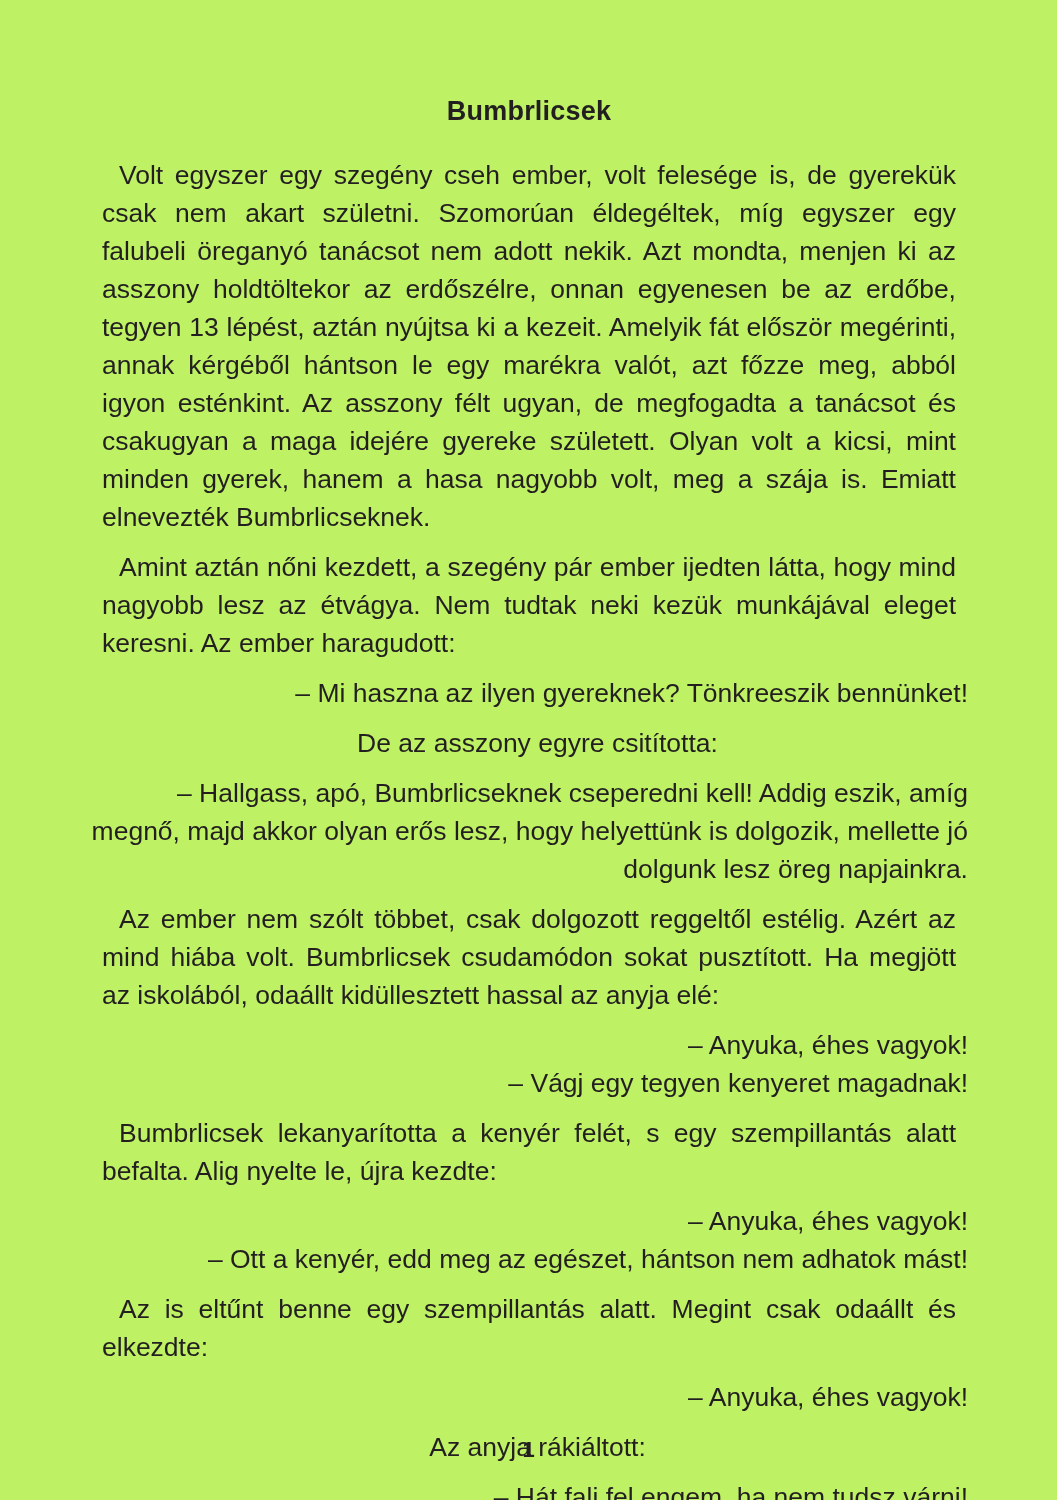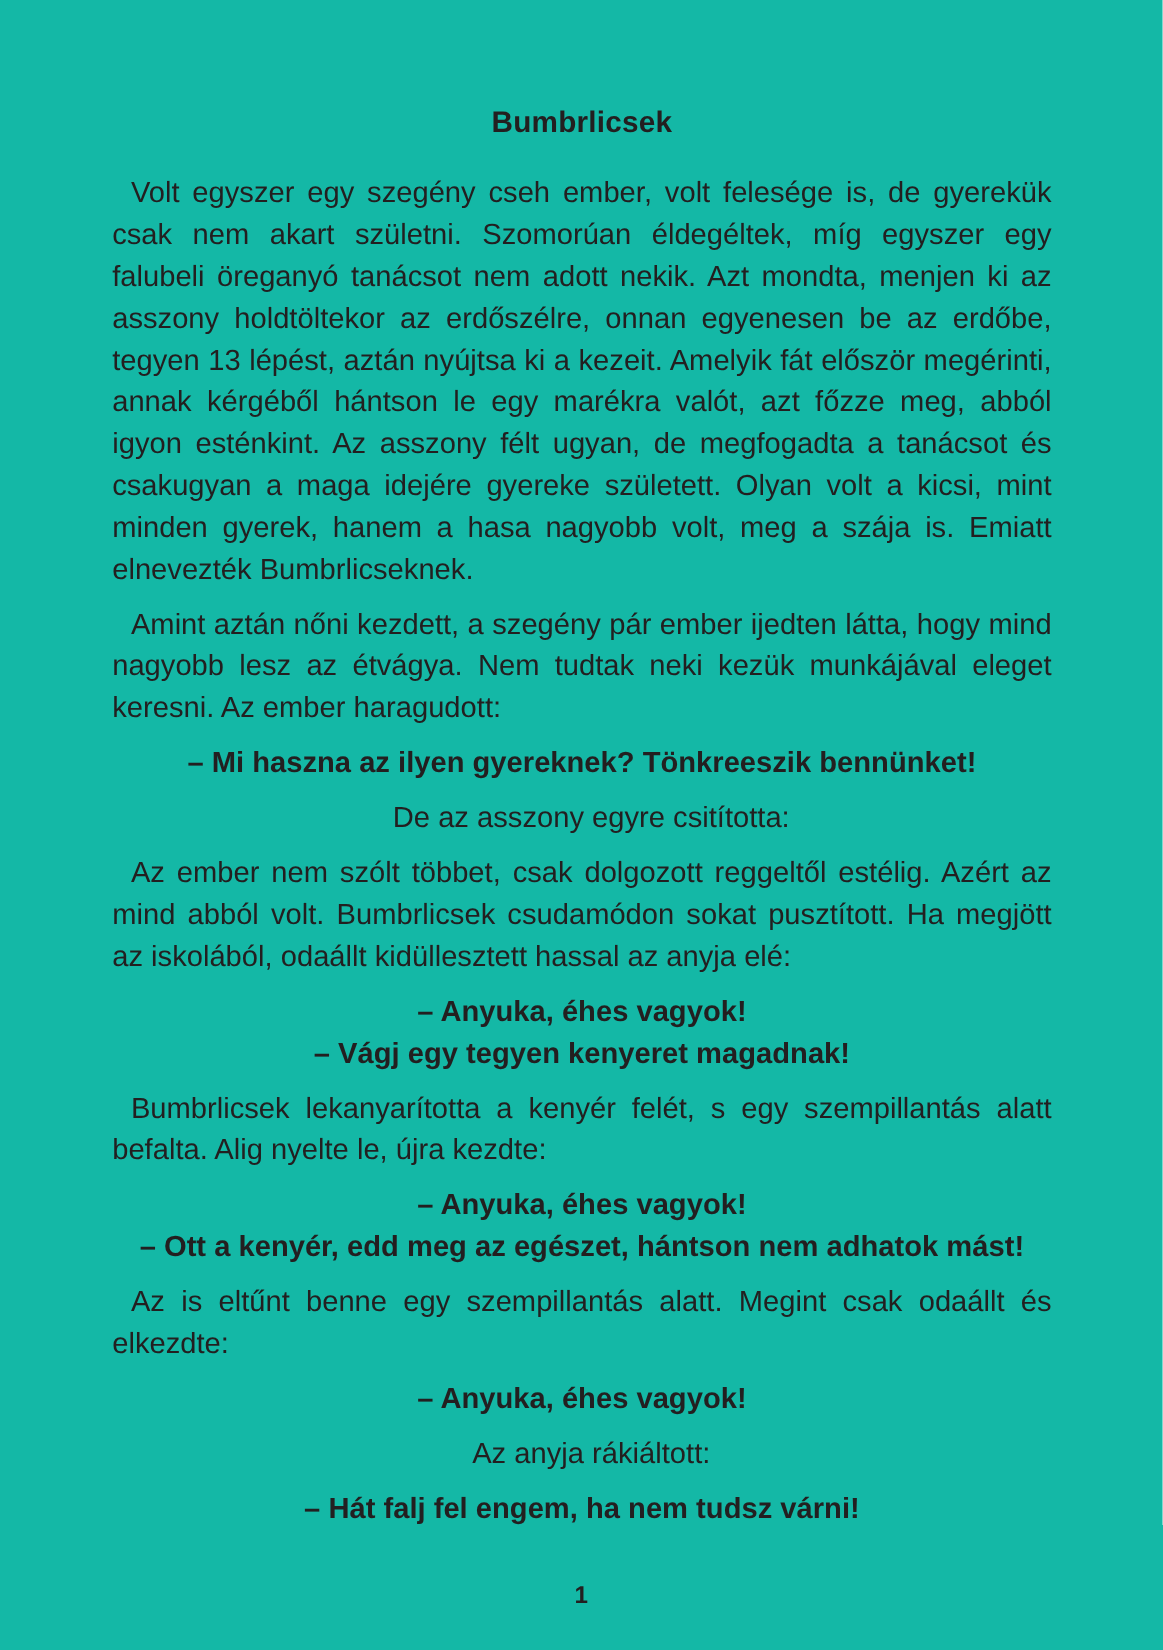--- a/index.html
+++ b/index.html
@@ -8,21 +8,21 @@
     background: #ffffff;
   }
   body {
     font-family: "Liberation Sans", "DejaVu Sans", sans-serif;
     color: #231f20;
   }
   .page {
     position: relative;
     width: 1057px;
     height: 1500px;
-    background: #14b8a6;
+    background: #bef264;
     overflow: hidden;
     box-sizing: border-box;
     padding-left: 24px;
   }
   .content {
     position: absolute;
     left: 90px;
     top: 0;
     width: 878px;
   }
@@ -45,23 +45,22 @@
   }
   
   .para {
     margin: 12px;
     text-align: justify;
     text-indent: 17px;
   }
   
   .dialogue {
     margin: 0;
-    text-align: center;
+    text-align: right;
     text-indent: 0;
-    font-weight: bold;
   }
   
   .para.no-justify {
     text-align: center;
   }
   .page-number {
     position: absolute;
     left: 0;
     right: 0;
     top: 1437px;
@@ -77,21 +76,22 @@
 <div class="page">
   <div class="content">
 
     <h1 class="doc-title">Bumbrlicsek</h1>
 
     <div class="body-block">
         <p class="para">Volt egyszer egy szegény cseh ember, volt felesége is, de gyerekük csak nem akart születni. Szomorúan éldegéltek, míg egyszer egy falubeli öreganyó tanácsot nem adott nekik. Azt mondta, menjen ki az asszony holdtöltekor az erdőszélre, onnan egyenesen be az erdőbe, tegyen 13 lépést, aztán nyújtsa ki a kezeit. Amelyik fát először megérinti, annak kérgéből hántson le egy marékra valót, azt főzze meg, abból igyon esténkint. Az asszony félt ugyan, de megfogadta a tanácsot és csakugyan a maga idejére gyereke született. Olyan volt a kicsi, mint minden gyerek, hanem a hasa nagyobb volt, meg a szája is. Emiatt elnevezték Bumbrlicseknek.</p>
         <p class="para">Amint aztán nőni kezdett, a szegény pár ember ijedten látta, hogy mind nagyobb lesz az étvágya. Nem tudtak neki kezük munkájával eleget keresni. Az ember haragudott:</p>
         <p class="dialogue">– Mi haszna az ilyen gyereknek? Tönkreeszik bennünket!</p>
         <p class="para no-justify">De az asszony egyre csitította:</p>
-        <p class="para">Az ember nem szólt többet, csak dolgozott reggeltől estélig. Azért az mind abból volt. Bumbrlicsek csudamódon sokat pusztított. Ha megjött az iskolából, odaállt kidüllesztett hassal az anyja elé:</p>
+        <p class="dialogue">– Hallgass, apó, Bumbrlicseknek cseperedni kell! Addig eszik, amíg megnő, majd akkor olyan erős lesz, hogy helyettünk is dolgozik, mellette jó dolgunk lesz öreg napjainkra.</p>
+        <p class="para">Az ember nem szólt többet, csak dolgozott reggeltől estélig. Azért az mind hiába volt. Bumbrlicsek csudamódon sokat pusztított. Ha megjött az iskolából, odaállt kidüllesztett hassal az anyja elé:</p>
         <p class="dialogue">– Anyuka, éhes vagyok!</p>
         <p class="dialogue">– Vágj egy tegyen kenyeret magadnak!</p>
         <p class="para">Bumbrlicsek lekanyarította a kenyér felét, s egy szempillantás alatt befalta. Alig nyelte le, újra kezdte:</p>
         <p class="dialogue">– Anyuka, éhes vagyok!</p>
         <p class="dialogue">– Ott a kenyér, edd meg az egészet, hántson nem adhatok mást!</p>
         <p class="para">Az is eltűnt benne egy szempillantás alatt. Megint csak odaállt és elkezdte:</p>
         <p class="dialogue">– Anyuka, éhes vagyok!</p>
         <p class="para no-justify">Az anyja rákiáltott:</p>
         <p class="dialogue">– Hát falj fel engem, ha nem tudsz várni!</p>
       </div>

